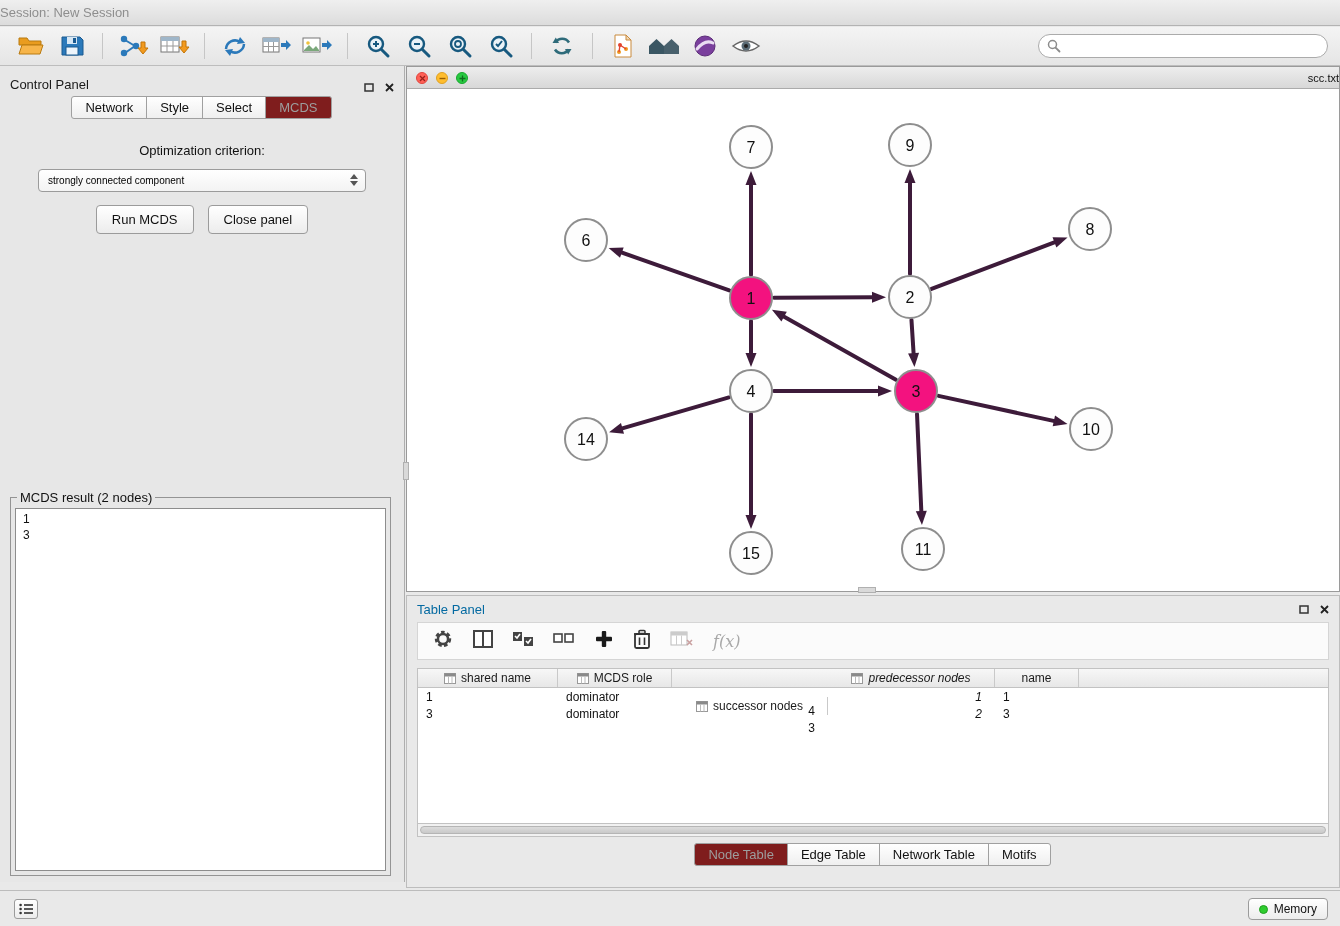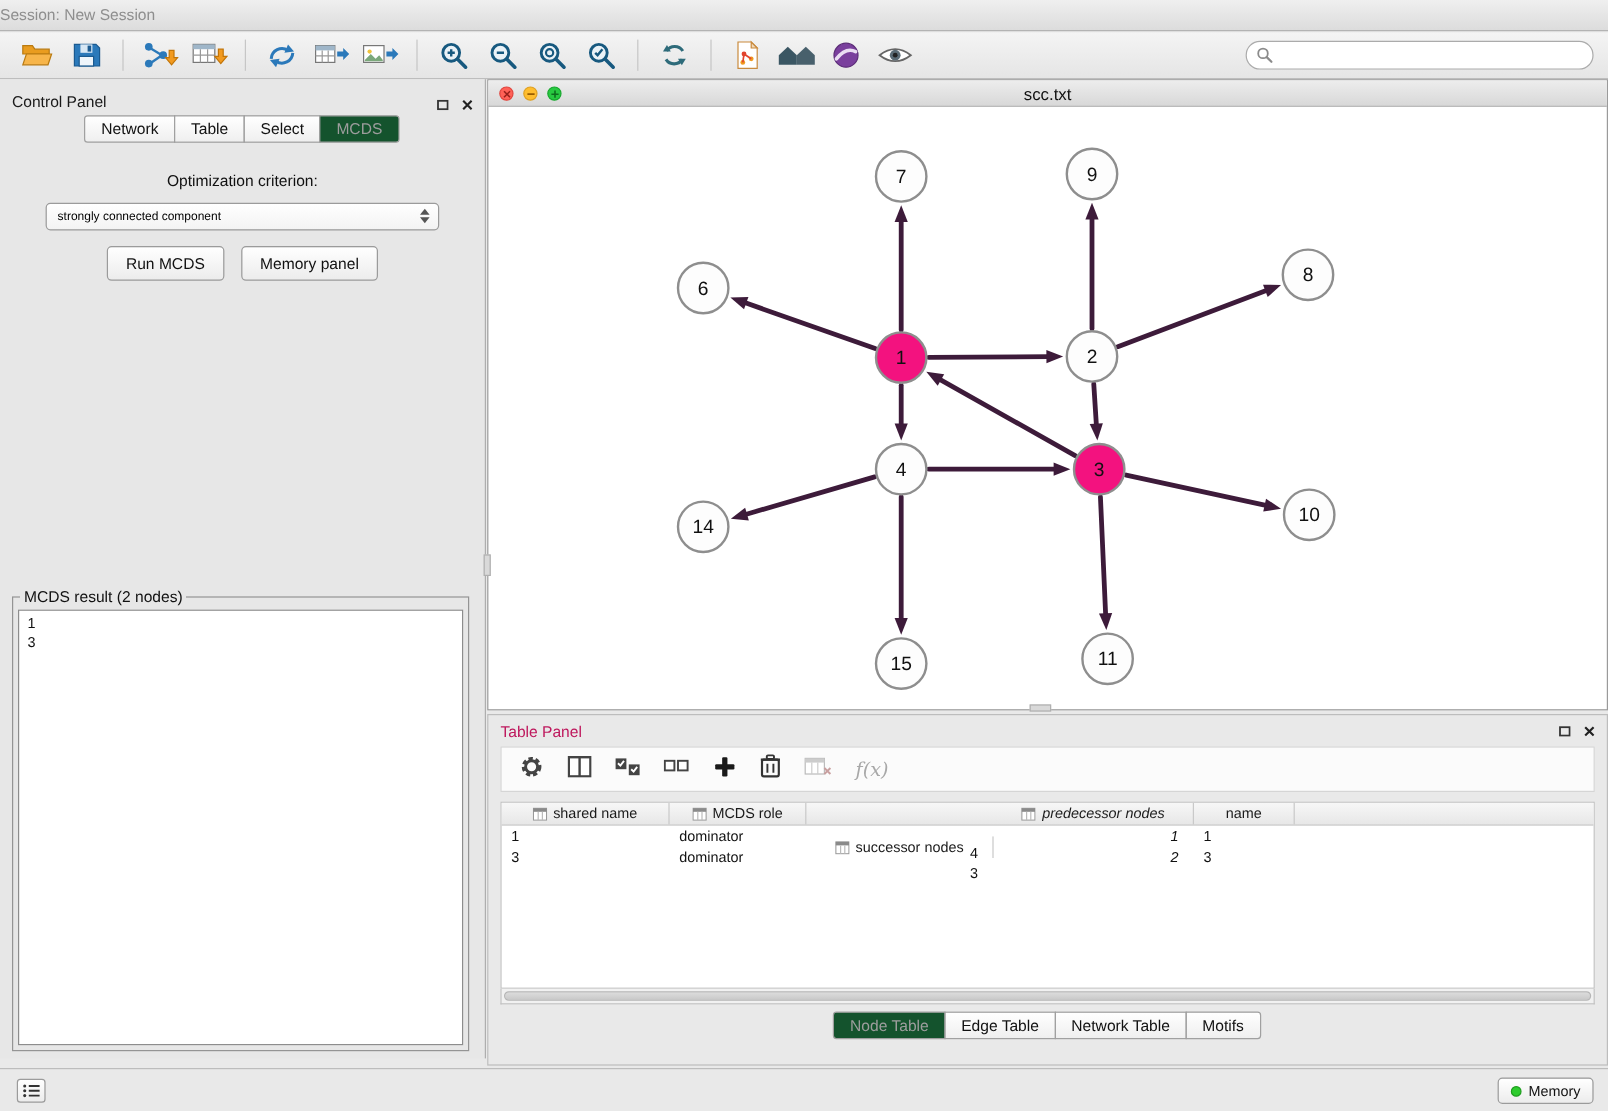--- a/index.html
+++ b/index.html
@@ -29,56 +29,56 @@
     background:#e7e7e7; border-right:1px solid #aeaeae; }
   .panel-header { height:26px; display:flex; align-items:flex-end; padding:0 10px;
     font-size:13px; color:#1a1a1a; }
   .panel-header .sp { flex:1; }
   .hicon { margin-left:11px; display:flex; align-items:center; }
   .cp-tabs { display:flex; justify-content:center; margin-top:4px; }
   .seg-tab { border:1px solid #a0a0a0; margin-left:-1px;
     background:linear-gradient(#ffffff,#efefef); padding:3px 13px; font-size:13px; color:#111; }
   .seg-tab.first { border-radius:3px 0 0 3px; }
   .seg-tab.last  { border-radius:0 3px 3px 0; }
-  .seg-tab.active{ background:#14532d; color:#9d9d9d; }
+  .seg-tab.active{ background:#7f1d1d; color:#9d9d9d; }
   .opt-label { text-align:center; margin-top:24px; font-size:13px; color:#111; }
   .select-box { position:relative; margin:11px auto 0; width:328px; height:23px;
     border:1px solid #9b9b9b; border-radius:4px; background:linear-gradient(#fff,#f3f3f3);
     font-size:10px; line-height:21px; padding:0 24px 0 9px; }
   .select-arrows { position:absolute; right:7px; top:4px; display:flex; flex-direction:column; gap:2px; }
   .tri-up   { width:0;height:0;border-left:4px solid transparent;border-right:4px solid transparent;border-bottom:5px solid #555; }
   .tri-down { width:0;height:0;border-left:4px solid transparent;border-right:4px solid transparent;border-top:5px solid #555; }
   .cp-buttons { display:flex; justify-content:center; gap:14px; margin-top:13px; }
   .btn { border:1px solid #9b9b9b; border-radius:4px;
     background:linear-gradient(#ffffff,#ececec); padding:6px 15px; font-size:13px; color:#111; }
   fieldset.result { position:absolute; left:10px; right:13px; top:424px; bottom:6px;
     border:1px solid #949494; margin:0; padding:3px 4px 4px; }
   fieldset.result legend { font-size:13px; padding:0 3px; margin-left:2px; color:#111; }
   .result-box { width:100%; height:100%; background:#fff; border:1px solid #8d8d8d;
     padding:2px 7px; font-size:12px; line-height:16px; overflow:auto; color:#111; }
 
   
   .net-window { position:absolute; left:406px; top:66px; width:934px; height:526px;
     background:#fff; border:1px solid #9a9a9a; }
   .net-titlebar { height:22px; background:linear-gradient(#ededed,#d8d8d8);
-    border-bottom:1px solid #ababab; position:relative; text-align:center;
-    font-size:14px; line-height:22px; color:#111; }
+    border-bottom:1px solid #ababab; position:relative; text-align:right;
+    font-size:11px; line-height:22px; color:#111; }
   .lights { position:absolute; left:9px; top:5px; display:flex; gap:8px; }
   .light { width:12px; height:12px; border-radius:50%; display:flex; align-items:center; justify-content:center; }
   .light.red    { background:#ff6157; border:1px solid #e1453e; }
   .light.yellow { background:#ffbd2e; border:1px solid #dfa123; }
   .light.green  { background:#28c941; border:1px solid #18a82e; }
   .net-canvas svg { display:block; }
 
   .grip { position:absolute; background:#d9d9d9; border:1px solid #b0b0b0; }
 
   
   .table-panel { position:absolute; left:406px; top:595px; width:934px; height:293px;
     background:#e9e9e9; border:1px solid #bdbdbd; }
-  .tp-header { height:26px; display:flex; align-items:center; padding:0 10px; font-size:13px; color:#be185d; }
+  .tp-header { height:26px; display:flex; align-items:center; padding:0 10px; font-size:13px; color:#0369a1; }
   .tp-header .sp { flex:1; }
   .tp-toolbar { margin:0 10px; height:38px; background:#fbfbfb; border:1px solid #d5d5d5;
     display:flex; align-items:center; padding:0 14px; gap:19px; }
   .fx { font-family:"DejaVu Serif", serif; font-style:italic; font-size:16px; color:#a8a8a8; }
   .tp-table { margin:8px 10px 0; border:1px solid #c2c2c2; background:#fff; height:156px; overflow:hidden; }
   .thead { display:flex; height:19px; background:linear-gradient(#f7f7f7,#e7e7e7);
     border-bottom:1px solid #c2c2c2; }
   .th { display:flex; align-items:center; justify-content:center; gap:5px; font-size:12px;
     color:#1a1a1a; border-right:1px solid #c9c9c9; height:100%; }
   .th.filler { border-right:none; flex:1; }
@@ -265,35 +265,35 @@
         </svg>
       </span>
       <span class="hicon">
         <svg width="9" height="9" viewBox="0 0 9 9">
           <path d="M1 1 L8 8 M8 1 L1 8" stroke="#222" stroke-width="1.8"></path>
         </svg>
       </span>
     </div>
     <div class="cp-tabs">
       <div class="seg-tab first">Network</div>
-      <div class="seg-tab">Table</div>
+      <div class="seg-tab">Style</div>
       <div class="seg-tab">Select</div>
       <div class="seg-tab last active">MCDS</div>
     </div>
     <div class="opt-label">Optimization criterion:</div>
     <div class="select-box">
       <span>strongly connected component</span>
       <span class="select-arrows">
         <span class="tri-up"></span>
           <span class="tri-down"></span>
       </span>
     </div>
     <div class="cp-buttons">
       <button class="btn">Run MCDS</button>
-      <button class="btn">Memory panel</button>
+      <button class="btn">Close panel</button>
     </div>
     <fieldset class="result">
       <legend>MCDS result (2 nodes)</legend>
       <div class="result-box">
         <div>1</div>
         <div>3</div>
       </div>
     </fieldset>
   </div>
 

